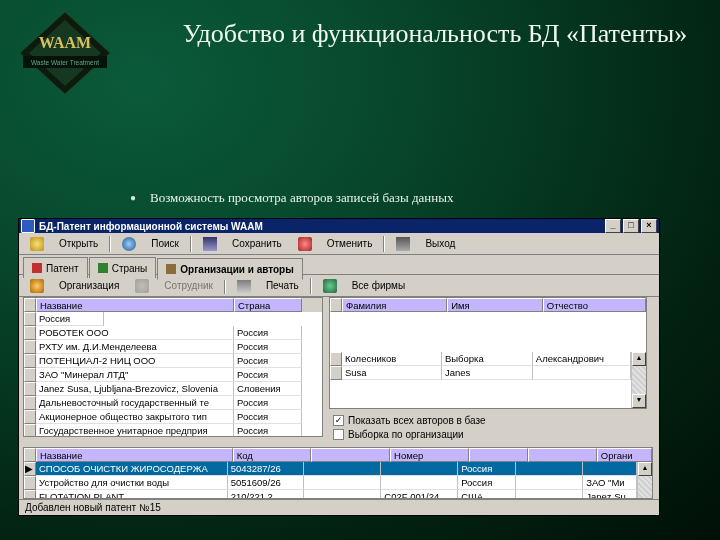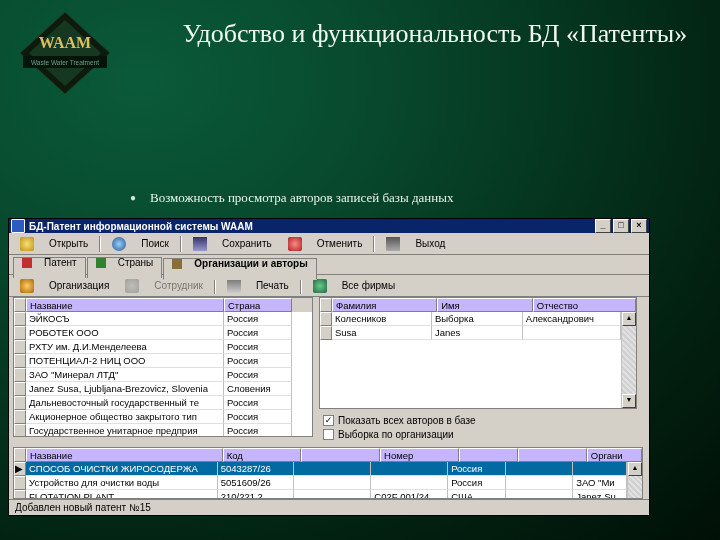--- a/index.html
+++ b/index.html
@@ -23,21 +23,21 @@
   .bullet-block {
     position: absolute; left: 130px; top: 140px; right: 40px;
     font-size: 13px; line-height: 1.6; margin-top: 48px;
   }
   .bullet-block li { list-style: none; position: relative; padding-left: 20px; }
   .bullet-block li::before {
     content: "●"; position: absolute; left: 0; top: 2px; font-size: 10px;
     color: #d0e8d0;
   }
   .app-window {
-    position: absolute; left: 8px; top: 218px; width: 642px; height: 298px;
+    position: absolute; left: 18px; top: 218px; width: 642px; height: 298px;
     background: #d4d0c8; border: 1px solid #000;
     font-family: Tahoma, Arial, sans-serif; font-size: 10px; color: #000;
     display: flex; flex-direction: column;
   }
   .titlebar {
     background: linear-gradient(#0a246a,#0a246a);
     color: #fff; display: flex; align-items: center; height: 18px;
     padding: 0 2px; font-weight: bold; font-size: 10px;
   }
   .tb-ico {
@@ -75,21 +75,21 @@
     border-left: 1px solid #808080; border-right: 1px solid #fff;
     margin: 0 2px;
   }
   .disabled { opacity: .45; }
   .tabs {
     display: flex; height: 20px; background: #d4d0c8; padding: 2px 4px 0 4px;
     border-bottom: 1px solid #808080;
   }
   .tab {
     padding: 10px 8px; border: 1px solid #808080; border-bottom: none;
-    background: #d4d0c8; display: flex; align-items: flex-end; gap: 12px;
+    background: #d4d0c8; display: flex; align-items: center; gap: 4px;
     margin-right: 1px; font-size: 10px;
   }
   .tab.active { background: #d4d0c8; position: relative; top: 1px; border-bottom: 1px solid #d4d0c8; }
   .tab .tico { width: 10px; height: 10px; }
   .tico-r { background: #c03030; }
   .tico-g { background: #308030; }
   .tico-b { background: #8a6d3b; }
   .panes {
     display: flex; gap: 6px; padding: 0 4px; flex: 0 0 auto;
   }
@@ -109,21 +109,21 @@
     background: #c4b5fd; font-weight: normal; color: #000;
   }
   .rowhdr {
     width: 12px; min-width: 12px; flex: 0 0 12px;
     background: #d4d0c8;
     border: 1px solid; border-color: #fff #808080 #808080 #fff;
   }
   .grid-left { width: 300px; height: 140px; }
   .grid-left .c0 { width: 198px; }
   .grid-left .c1 { width: 68px; }
-  .grid-right { width: 318px; height: 112px; }
+  .grid-right { width: 318px; height: 112px; gap: 40px; }
   .grid-right .c0 { width: 110px; }
   .grid-right .c1 { width: 100px; }
   .grid-right .c2 { width: 108px; }
   .right-stack { display: flex; flex-direction: column; gap: 4px; }
   .checks { font-size: 10px; color: #000; padding-left: 4px; }
   .checks .chk { display: flex; align-items: center; gap: 4px; height: 14px; }
   .chkbox {
     width: 11px; height: 11px; border: 1px solid #808080; background: #fff;
     display: inline-flex; align-items: center; justify-content: center;
     font-size: 9px; line-height: 9px;
@@ -253,21 +253,20 @@
     <div class="grid grid-left">
       <div class="ghead">
         <div class="rowhdr"></div>
         <div class="gcell c0">Название</div>
         <div class="gcell c1">Страна</div>
       </div>
       <div class="gbody">
         <div class="grows" id="left-rows">
             <div class="grow">
               <div class="rowhdr"></div>
-              <div class="gcell c0">ЭЙКОСЪ</div>
               <div class="gcell c1">Россия</div>
             </div>
             <div class="grow">
               <div class="rowhdr"></div>
               <div class="gcell c0">РОБОТЕК ООО</div>
               <div class="gcell c1">Россия</div>
             </div>
             <div class="grow">
               <div class="rowhdr"></div>
               <div class="gcell c0">РХТУ им. Д.И.Менделеева</div>

